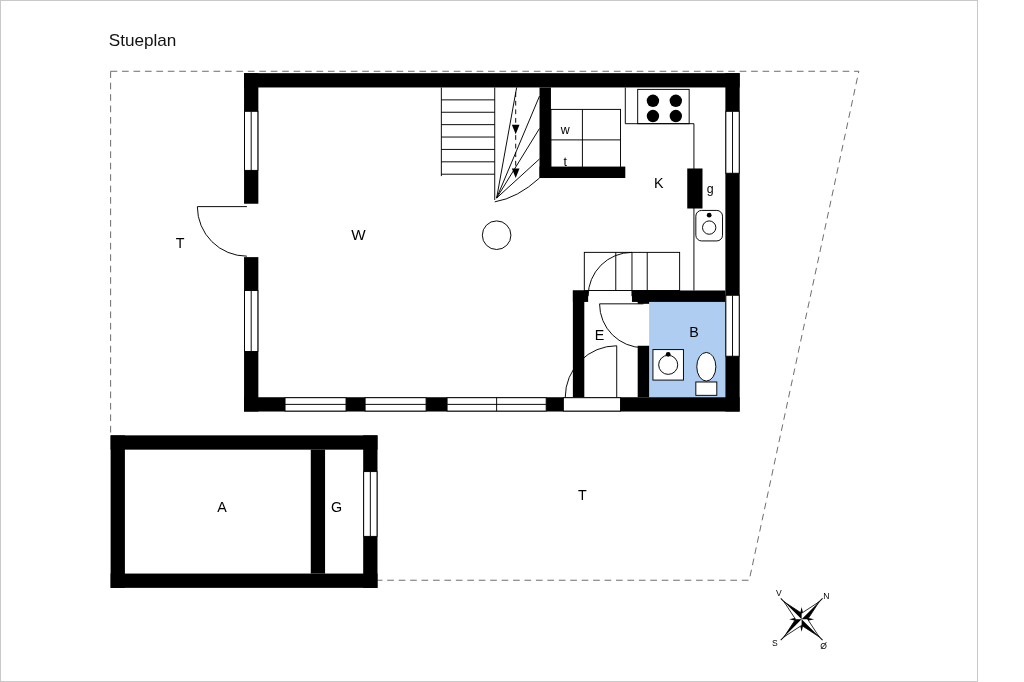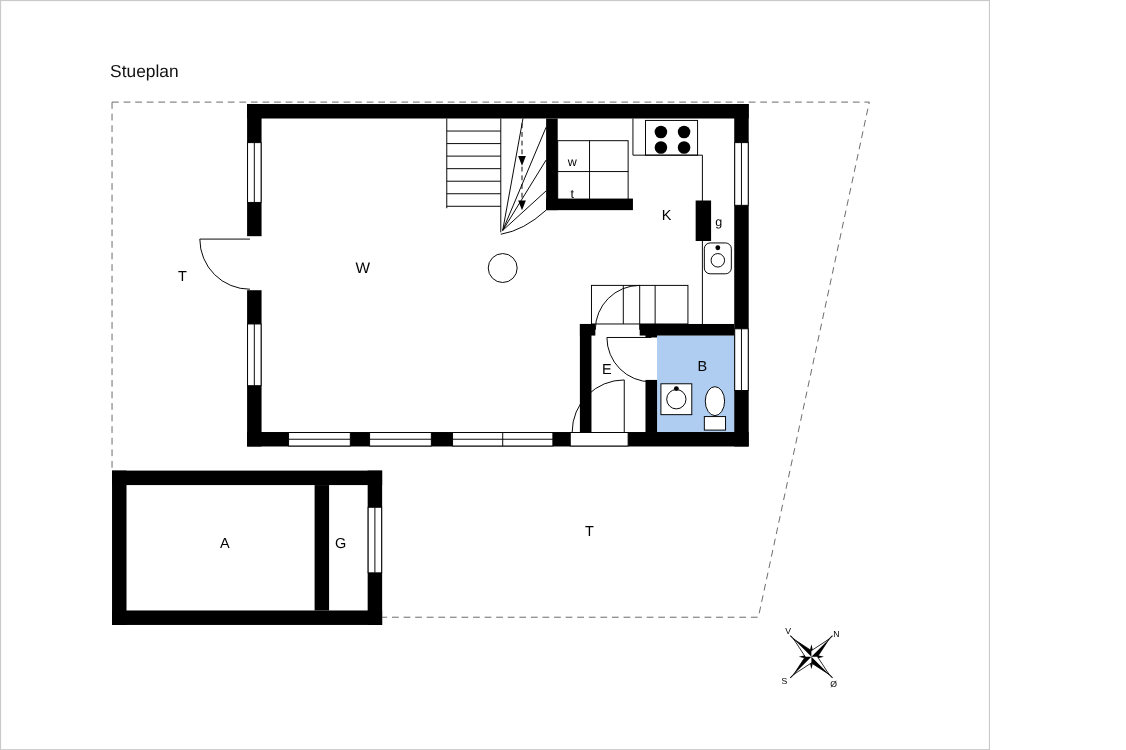--- a/index.html
+++ b/index.html
@@ -1,17 +1,17 @@
 <!DOCTYPE html>
 <html style="--wall: #000000; --bathroom-fill: #aecdf1; --boundary: #666666;"><head>
 <meta charset="utf-8">
 <style>
   html,body{margin:0;padding:0;background:#ffffff}
   .canvas{
-    position:relative;width:900px;height:682px;background:#fff;
+    position:relative;width:978px;height:682px;background:#fff;
     border:1px solid #c9c9c9;box-sizing:border-box;
     font-family:"Liberation Sans",sans-serif;overflow:hidden;
   }
   svg{display:block;width:100%;height:100%}
   .wall{fill:var(--wall,#000)}
   .gap{fill:#fff}
   .dash{stroke:var(--boundary,#666);stroke-width:1;fill:none;stroke-dasharray:7 5}
   .thin{stroke:#000;stroke-width:1;fill:none}
   .thin-f{stroke:#000;stroke-width:1;fill:#fff}
   .walk{stroke:#000;stroke-width:1;stroke-dasharray:5 4;fill:none}

